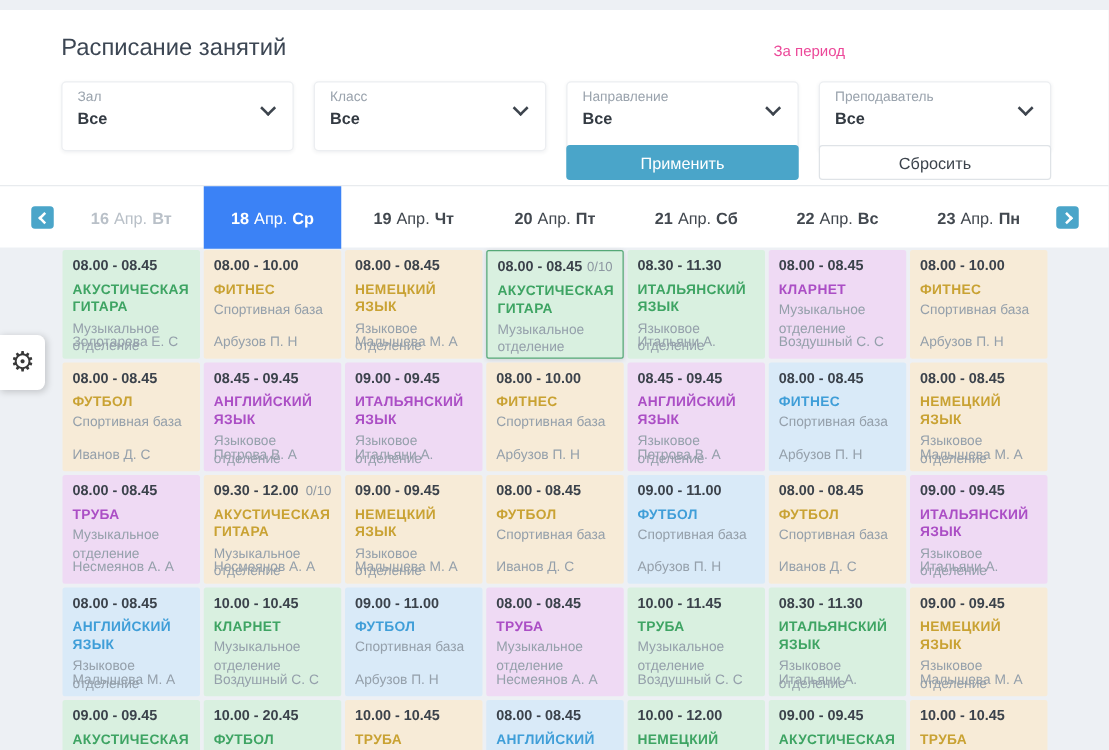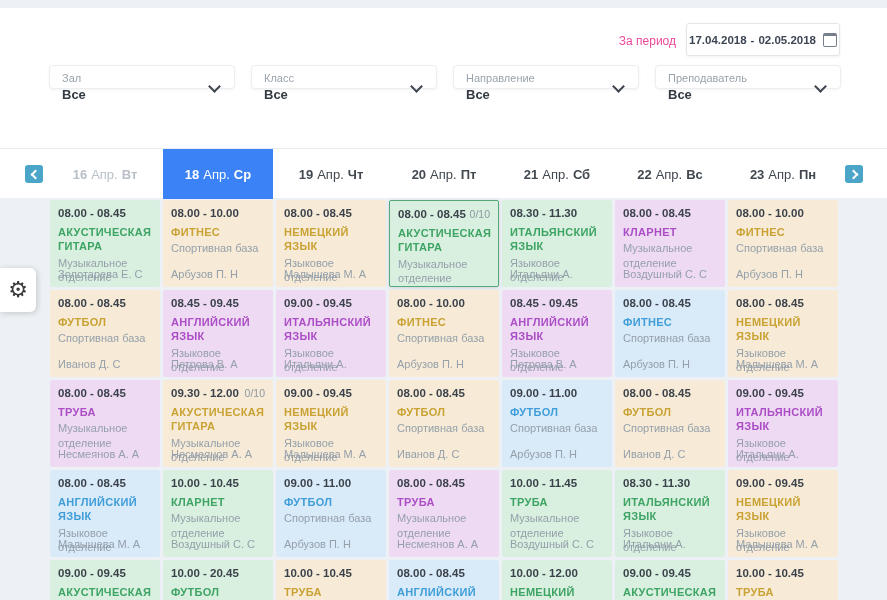--- a/index.html
+++ b/index.html
@@ -15,21 +15,21 @@
   .period-label{position:absolute;right:211px;top:26px;font-size:12px;color:#ec4899;}
   .date-range{
     position:absolute;left:686px;top:15px;width:152px;height:31px;background:#fff;
     border:1px solid #e3e7ea;border-radius:3px;box-shadow:0 1px 3px rgba(40,50,60,.07);
     display:flex;align-items:center;justify-content:center;gap:4px;
     font-size:11.5px;font-weight:bold;color:#3c4653;cursor:pointer;
   }
   .cal-icon{width:12px;height:10px;border:1px solid #767f89;border-top:3px solid #767f89;border-radius:2px;margin-left:3px;}
   
   .filter-box{
-    position:absolute;top:57px;width:186px;height:24px;background:#fff;
+    position:absolute;top:57px;width:186px;height:56px;background:#fff;
     border:1px solid #eceef1;border-radius:4px;box-shadow:0 1px 3px rgba(40,50,60,.06);
     padding:6px 12px;box-sizing:border-box;cursor:pointer;
   }
   .filter-label{font-size:11px;color:#9aa3ad;line-height:1.2;}
   .filter-value{font-size:13px;font-weight:bold;color:#333a42;margin-top:2px;}
   .chevron-down{position:absolute;right:15px;top:16px;width:7px;height:7px;
     border-right:2px solid #3d444d;border-bottom:2px solid #3d444d;transform:rotate(45deg);}
   .btn{position:absolute;top:108px;width:186px;height:28px;border-radius:3px;font-size:13px;
     font-family:"Liberation Sans", sans-serif;cursor:pointer;}
   .apply-btn{left:453px;color:#fff;border:none;}
@@ -62,27 +62,22 @@
   
   .gear-panel{position:absolute;left:0;top:268px;width:36px;height:44px;background:#fff;
     border-radius:0 6px 6px 0;box-shadow:1px 1px 6px rgba(0,0,0,.18);
     display:flex;align-items:center;justify-content:center;z-index:6;cursor:pointer;}
   .gear-glyph{font-size:22px;color:#383838;line-height:1;}
 </style>
 </head>
 <body>
 
 <div class="header-panel">
+  <div class="page-title">Расписание занятий</div>
   <div class="period-label">За период</div>
-  <div class="date-range">
-    <span>17.04.2018</span>
-    <span>-</span>
-    <span>02.05.2018</span>
-    <span class="cal-icon"></span>
-  </div>
   <div id="filters">
       <div class="filter-box" style="left: 49px;">
         <div class="filter-label">Зал</div>
         <div class="filter-value">Все</div>
         <span class="chevron-down"></span>
       </div>
       <div class="filter-box" style="left: 251px;">
         <div class="filter-label">Класс</div>
         <div class="filter-value">Все</div>
         <span class="chevron-down"></span>
@@ -91,20 +86,22 @@
         <div class="filter-label">Направление</div>
         <div class="filter-value">Все</div>
         <span class="chevron-down"></span>
       </div>
       <div class="filter-box" style="left: 655px;">
         <div class="filter-label">Преподаватель</div>
         <div class="filter-value">Все</div>
         <span class="chevron-down"></span>
       </div>
     </div>
+  <button class="btn apply-btn" style="background: rgb(74, 165, 201);">Применить</button>
+  <button class="btn reset-btn">Сбросить</button>
 </div>
 
 <div class="day-strip">
   <div class="days-grid" id="days-grid">
       <div class="day-tab disabled">
         <span class="b">16</span>
         <span>Апр.</span>
         <span class="b">Вт</span>
       </div>
       <div class="day-tab active" style="background: #3b82f6;">

